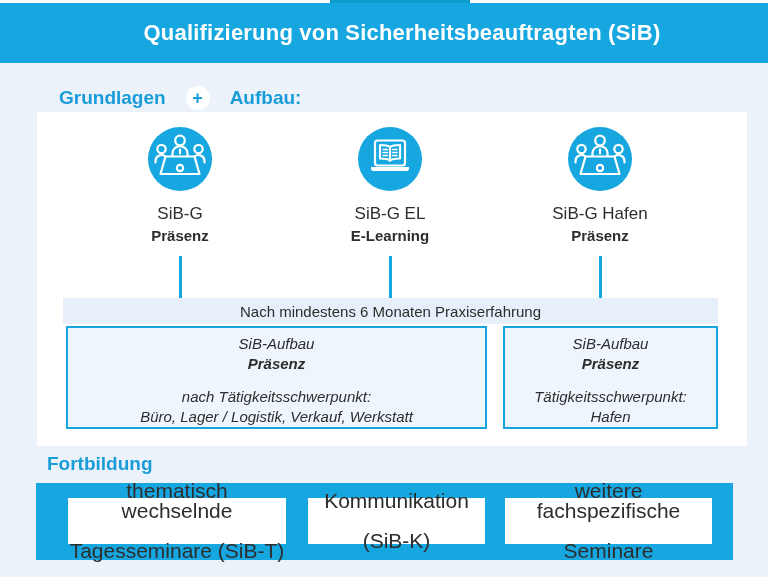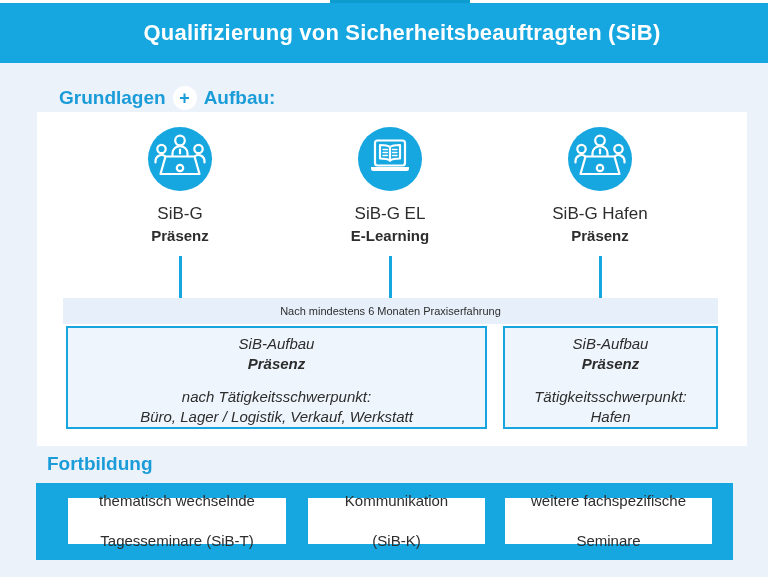--- a/index.html
+++ b/index.html
@@ -13,21 +13,21 @@
   }
   .top-white-strip { position: absolute; left: 0; top: 0; width: 768px; height: 3px; background: #ffffff; }
   .top-dark-strip { position: absolute; left: 330px; top: 0; width: 140px; height: 4px; background: #0c9bcd; }
   .header-bar {
     position: absolute; left: 0; top: 3px; width: 768px; height: 60px;
     background: #16a7e0; display: flex; align-items: center; justify-content: center; padding-left: 36px;
   }
   .header-bar h1 { color: #ffffff; font-size: 22px; font-weight: 600; letter-spacing: 0.2px; }
 
   .section-label {
-    position: absolute; display: flex; align-items: center; gap: 7px;
+    position: absolute; display: flex; align-items: center; gap: 20px;
     color: #1a9cd9; font-size: 19px; font-weight: bold;
   }
   .grundlagen-label { left: 59px; top: 86px; }
   .fortbildung-label { left: 47px; top: 453px; }
   .plus-badge {
     width: 24px; height: 24px; border-radius: 50%; background: #ffffff;
     display: flex; align-items: center; justify-content: center;
     color: #1a9cd9; font-size: 18px; font-weight: bold; line-height: 1;
   }
 
@@ -46,42 +46,42 @@
   .arrow-line { width: 3px; height: 42px; background: #16a7e0; }
   .arrow-head {
     width: 0; height: 0;
     border-left: 6px solid transparent; border-right: 6px solid transparent;
     border-top: 9px solid #16a7e0;
   }
 
   .praxis-strip {
     position: absolute; left: 26px; top: 186px; width: 655px; height: 26px;
     background: #e7f0fa; display: flex; align-items: center; justify-content: center;
-    font-size: 11px;
+    font-size: 15px;
   }
 
   .aufbau-box {
     position: absolute; top: 214px; height: 103px;
     background: #eef5fc; border: 2px solid #17a5df;
     display: flex; flex-direction: column; align-items: center; text-align: center;
     font-size: 15px; padding-top: 6px; line-height: 20px; font-style: italic;
   }
   .aufbau-box.left { left: 29px; width: 421px; }
   .aufbau-box.right { left: 466px; width: 215px; }
   .aufbau-bold { font-weight: bold; }
   .aufbau-gap { height: 19px; }
 
   .fortbildung-bar {
     position: absolute; left: 36px; top: 483px; width: 697px; height: 77px;
     background: #16a7e0;
   }
   .seminar-box {
     position: absolute; top: 15px; height: 46px; background: #ffffff;
     display: flex; flex-direction: column; align-items: center; justify-content: center;
-    text-align: center; font-size: 15px; line-height: 20px; color: #2d2d2d; gap: 20px;
+    text-align: center; font-size: 21px; line-height: 20px; color: #2d2d2d; gap: 20px;
   }
   .seminar-box.s1 { left: 32px; width: 218px; }
   .seminar-box.s2 { left: 272px; width: 177px; }
   .seminar-box.s3 { left: 469px; width: 207px; }
 </style>
 </head>
 <body>
 
 <div class="top-white-strip"></div>
 <div class="top-dark-strip"></div>

